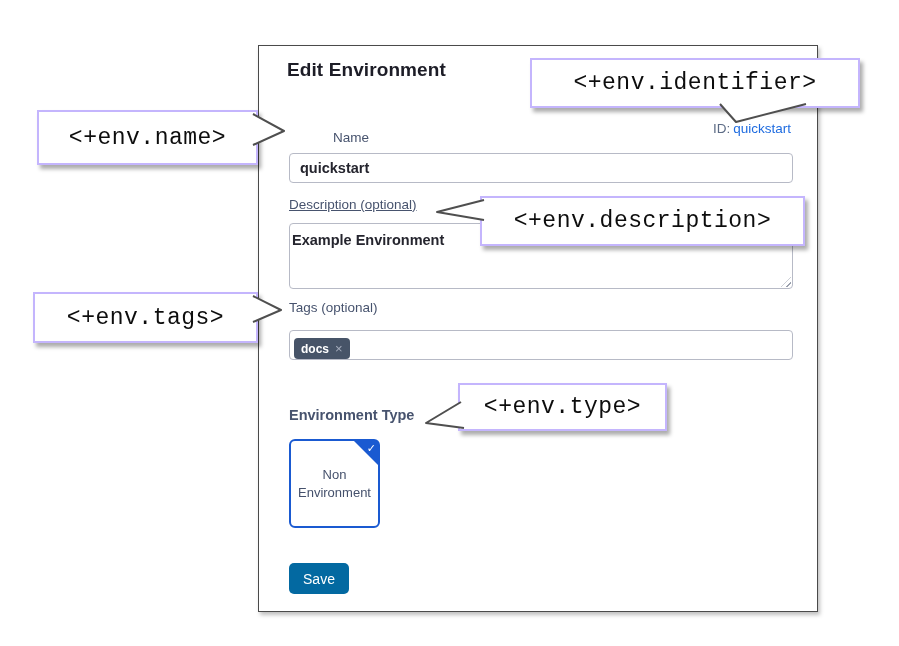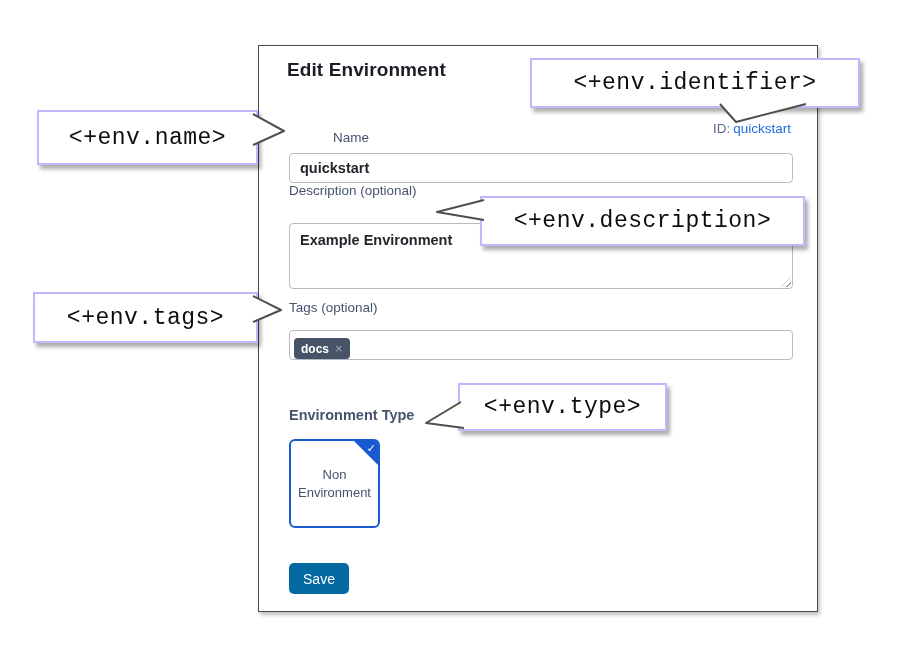--- a/index.html
+++ b/index.html
@@ -8,34 +8,34 @@
   .stage { position:relative; width:899px; height:646px; background:#fff; }
 
   
   .dialog { position:absolute; left:258px; top:45px; width:560px; height:567px;
     background:#fff; border:1.5px solid #4a4a4a; box-shadow:2px 3px 4px rgba(0,0,0,.25); }
   .dialog-title { position:absolute; left:28px; top:13px; font-size:19px; font-weight:700;
     color:#1d1d27; letter-spacing:.1px; }
 
   .field-label { position:absolute; font-size:13.5px; color:#47536e; font-weight:400; }
   .lbl-name { left:30px; top:84px;margin-left:44px; }
-  .lbl-desc { left:30px; top:137px; }
+  .lbl-desc { left:30px; top:151px;text-decoration:underline; }
   .lbl-tags { left:30px; top:254px; }
   .lbl-type { left:30px; top:361px; font-size:14.5px;font-weight:bold; }
 
   .id-line { position:absolute; right:26px; top:75px; font-size:13.5px; color:#5c6b85; }
   .id-link { color:#1f6ce0; text-decoration:none; font-weight:500; margin-left:3px; cursor:pointer; }
 
   .text-input { position:absolute; left:30px; top:107px; width:504px; height:30px;
     border:1px solid #b7bac6; border-radius:4px; padding:0 10px; font-size:14.5px;
     font-weight:600; color:#25252e; font-family:inherit; outline:none; background:#fff; }
 
   .textarea-wrap { position:absolute; left:30px; top:177px; width:504px; height:66px; }
   .desc-textarea { width:100%; height:100%; border:1px solid #b7bac6; border-radius:4px;
-    padding:8px 10px; font-size:14.5px; font-weight:600; color:#25252e; font-family:inherit;
+    padding:8px 2px; font-size:14.5px; font-weight:600; color:#25252e; font-family:inherit;
     resize:none; outline:none; background:#fff; }
   .resize-grip { position:absolute; right:2px; bottom:2px; width:10px; height:10px;
     background:repeating-linear-gradient(-45deg, transparent 0 2.5px, #9aa0ad 2.5px 4px);
     clip-path:polygon(100% 0, 100% 100%, 0 100%); cursor:nwse-resize; }
 
   .tags-input { position:absolute; left:30px; top:284px; width:504px; height:30px;
     border:1px solid #b7bac6; border-radius:4px; background:#fff; display:flex;
     align-items:flex-end; padding:0 4px; }
   .tag-chip { display:inline-flex; align-items:center; gap:6px; background:#475468;
     color:#fff; border-radius:4px; height:21px; padding:0 7px; font-size:12px; font-weight:700; }

